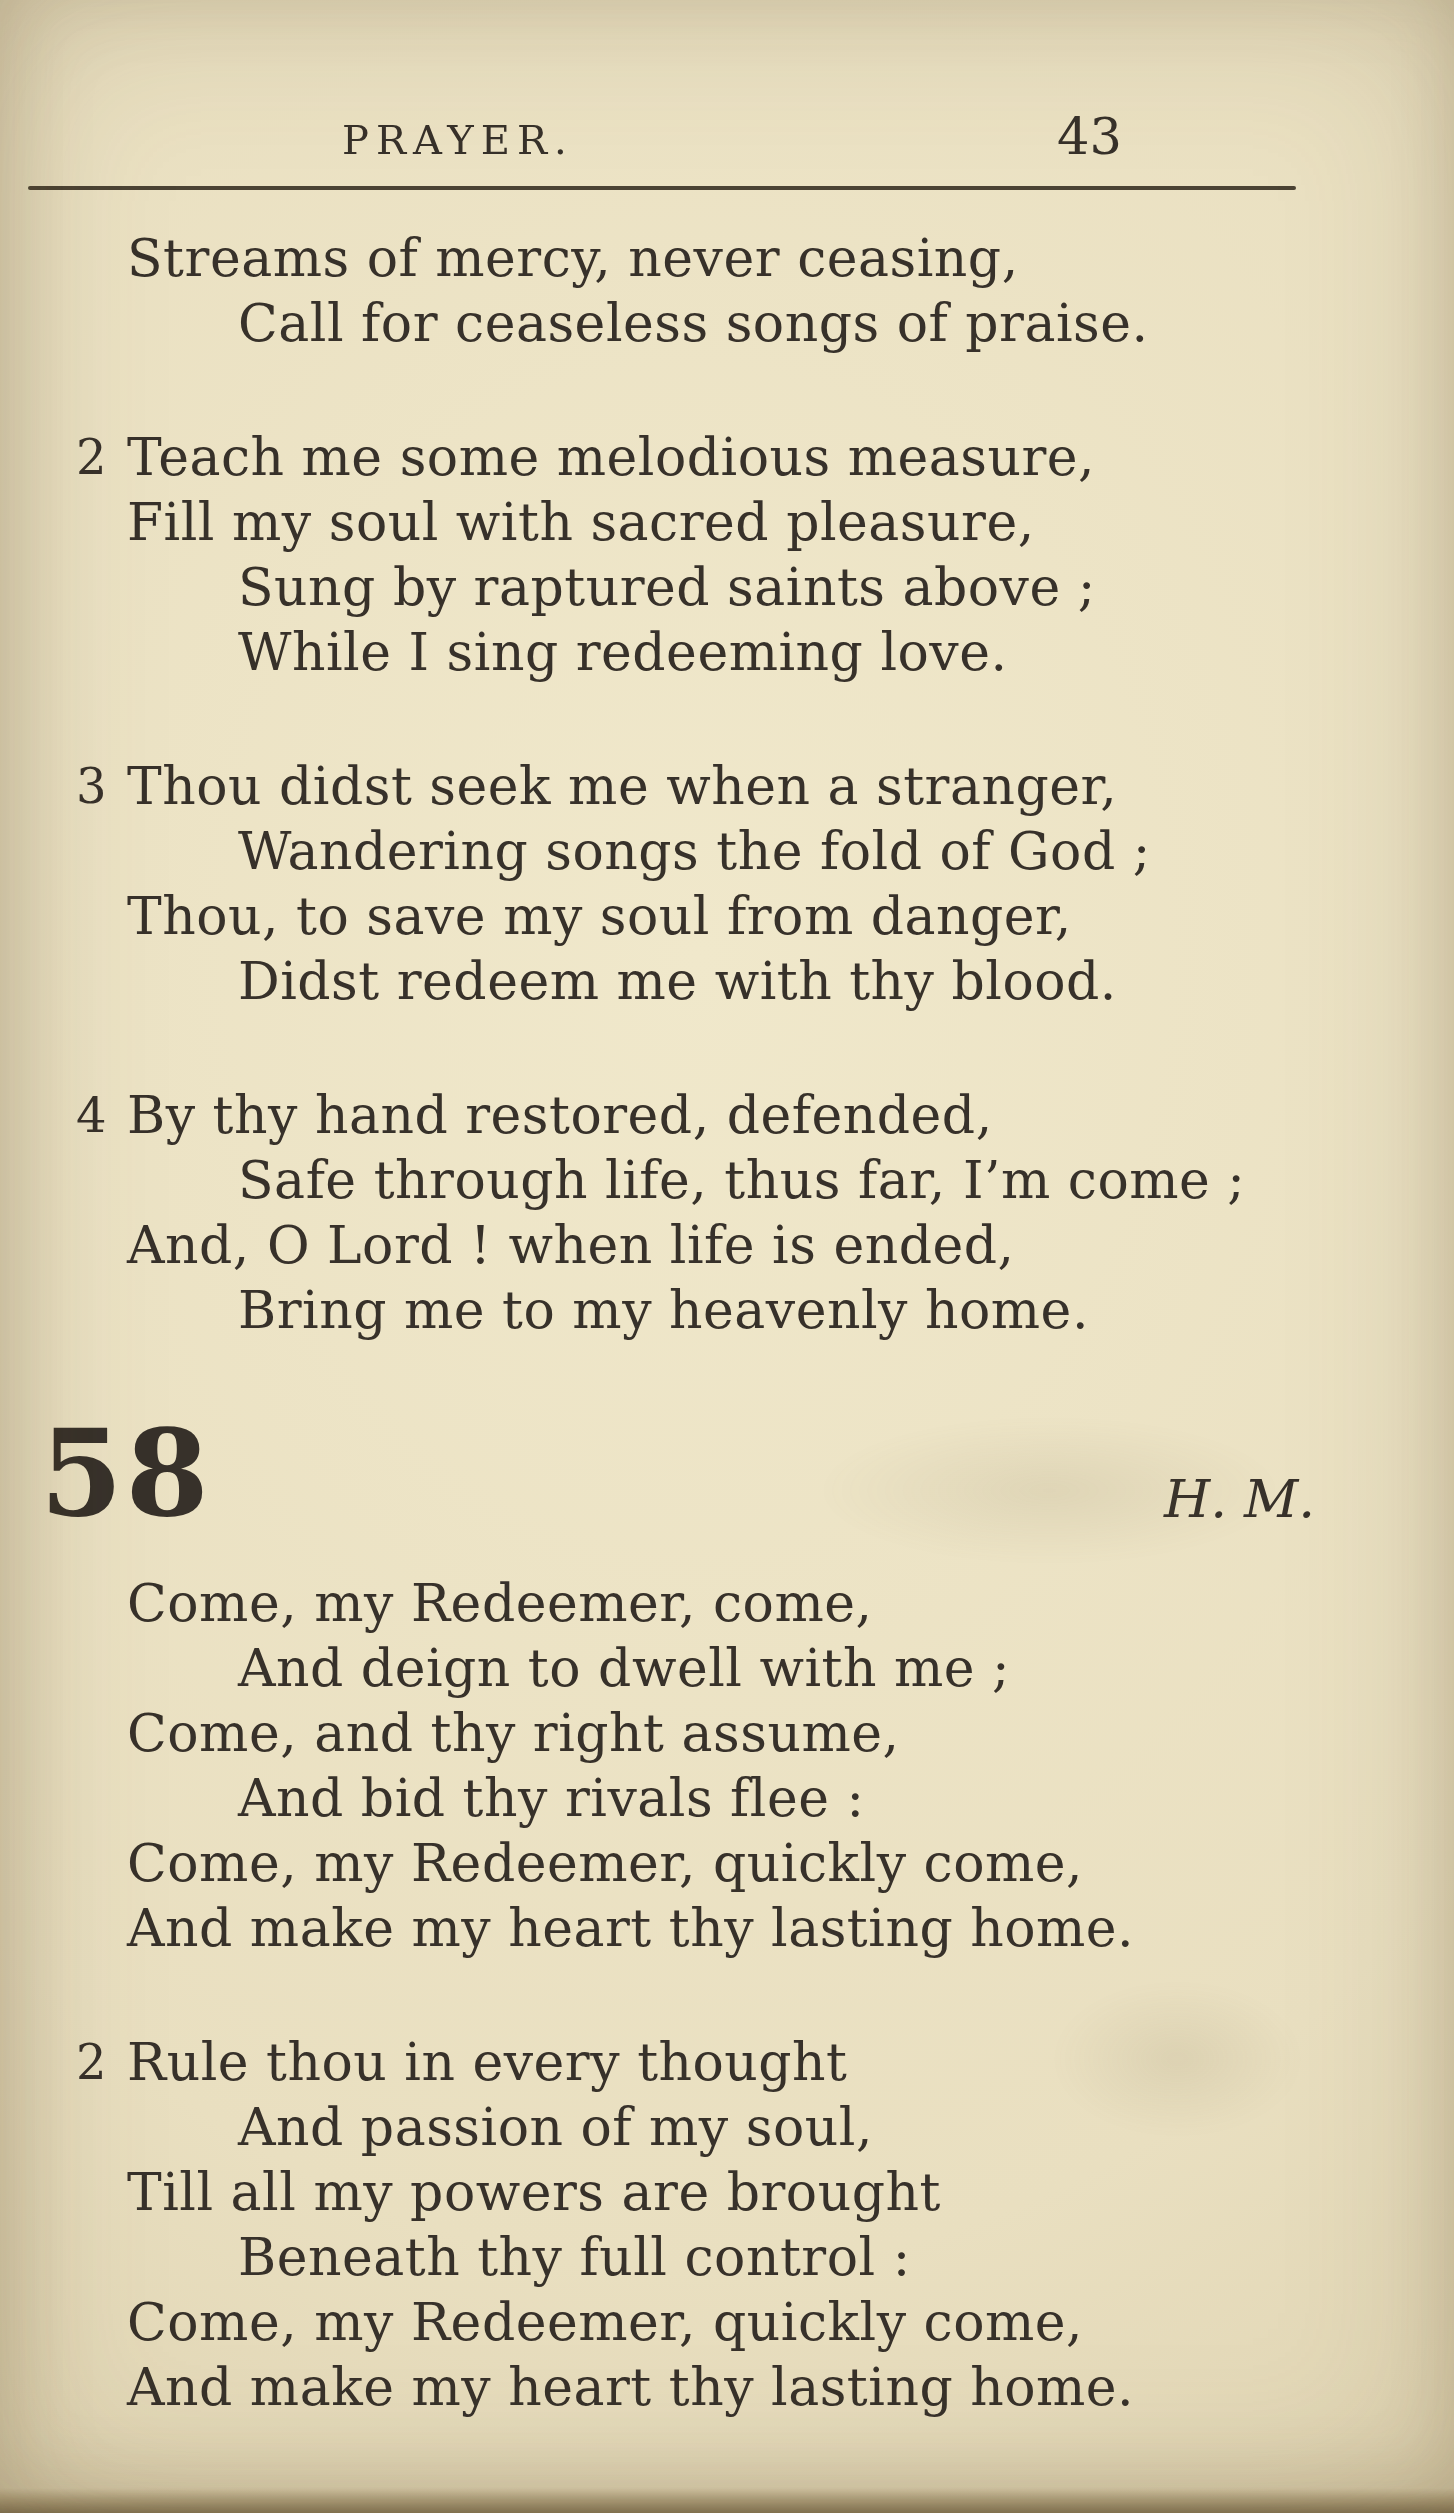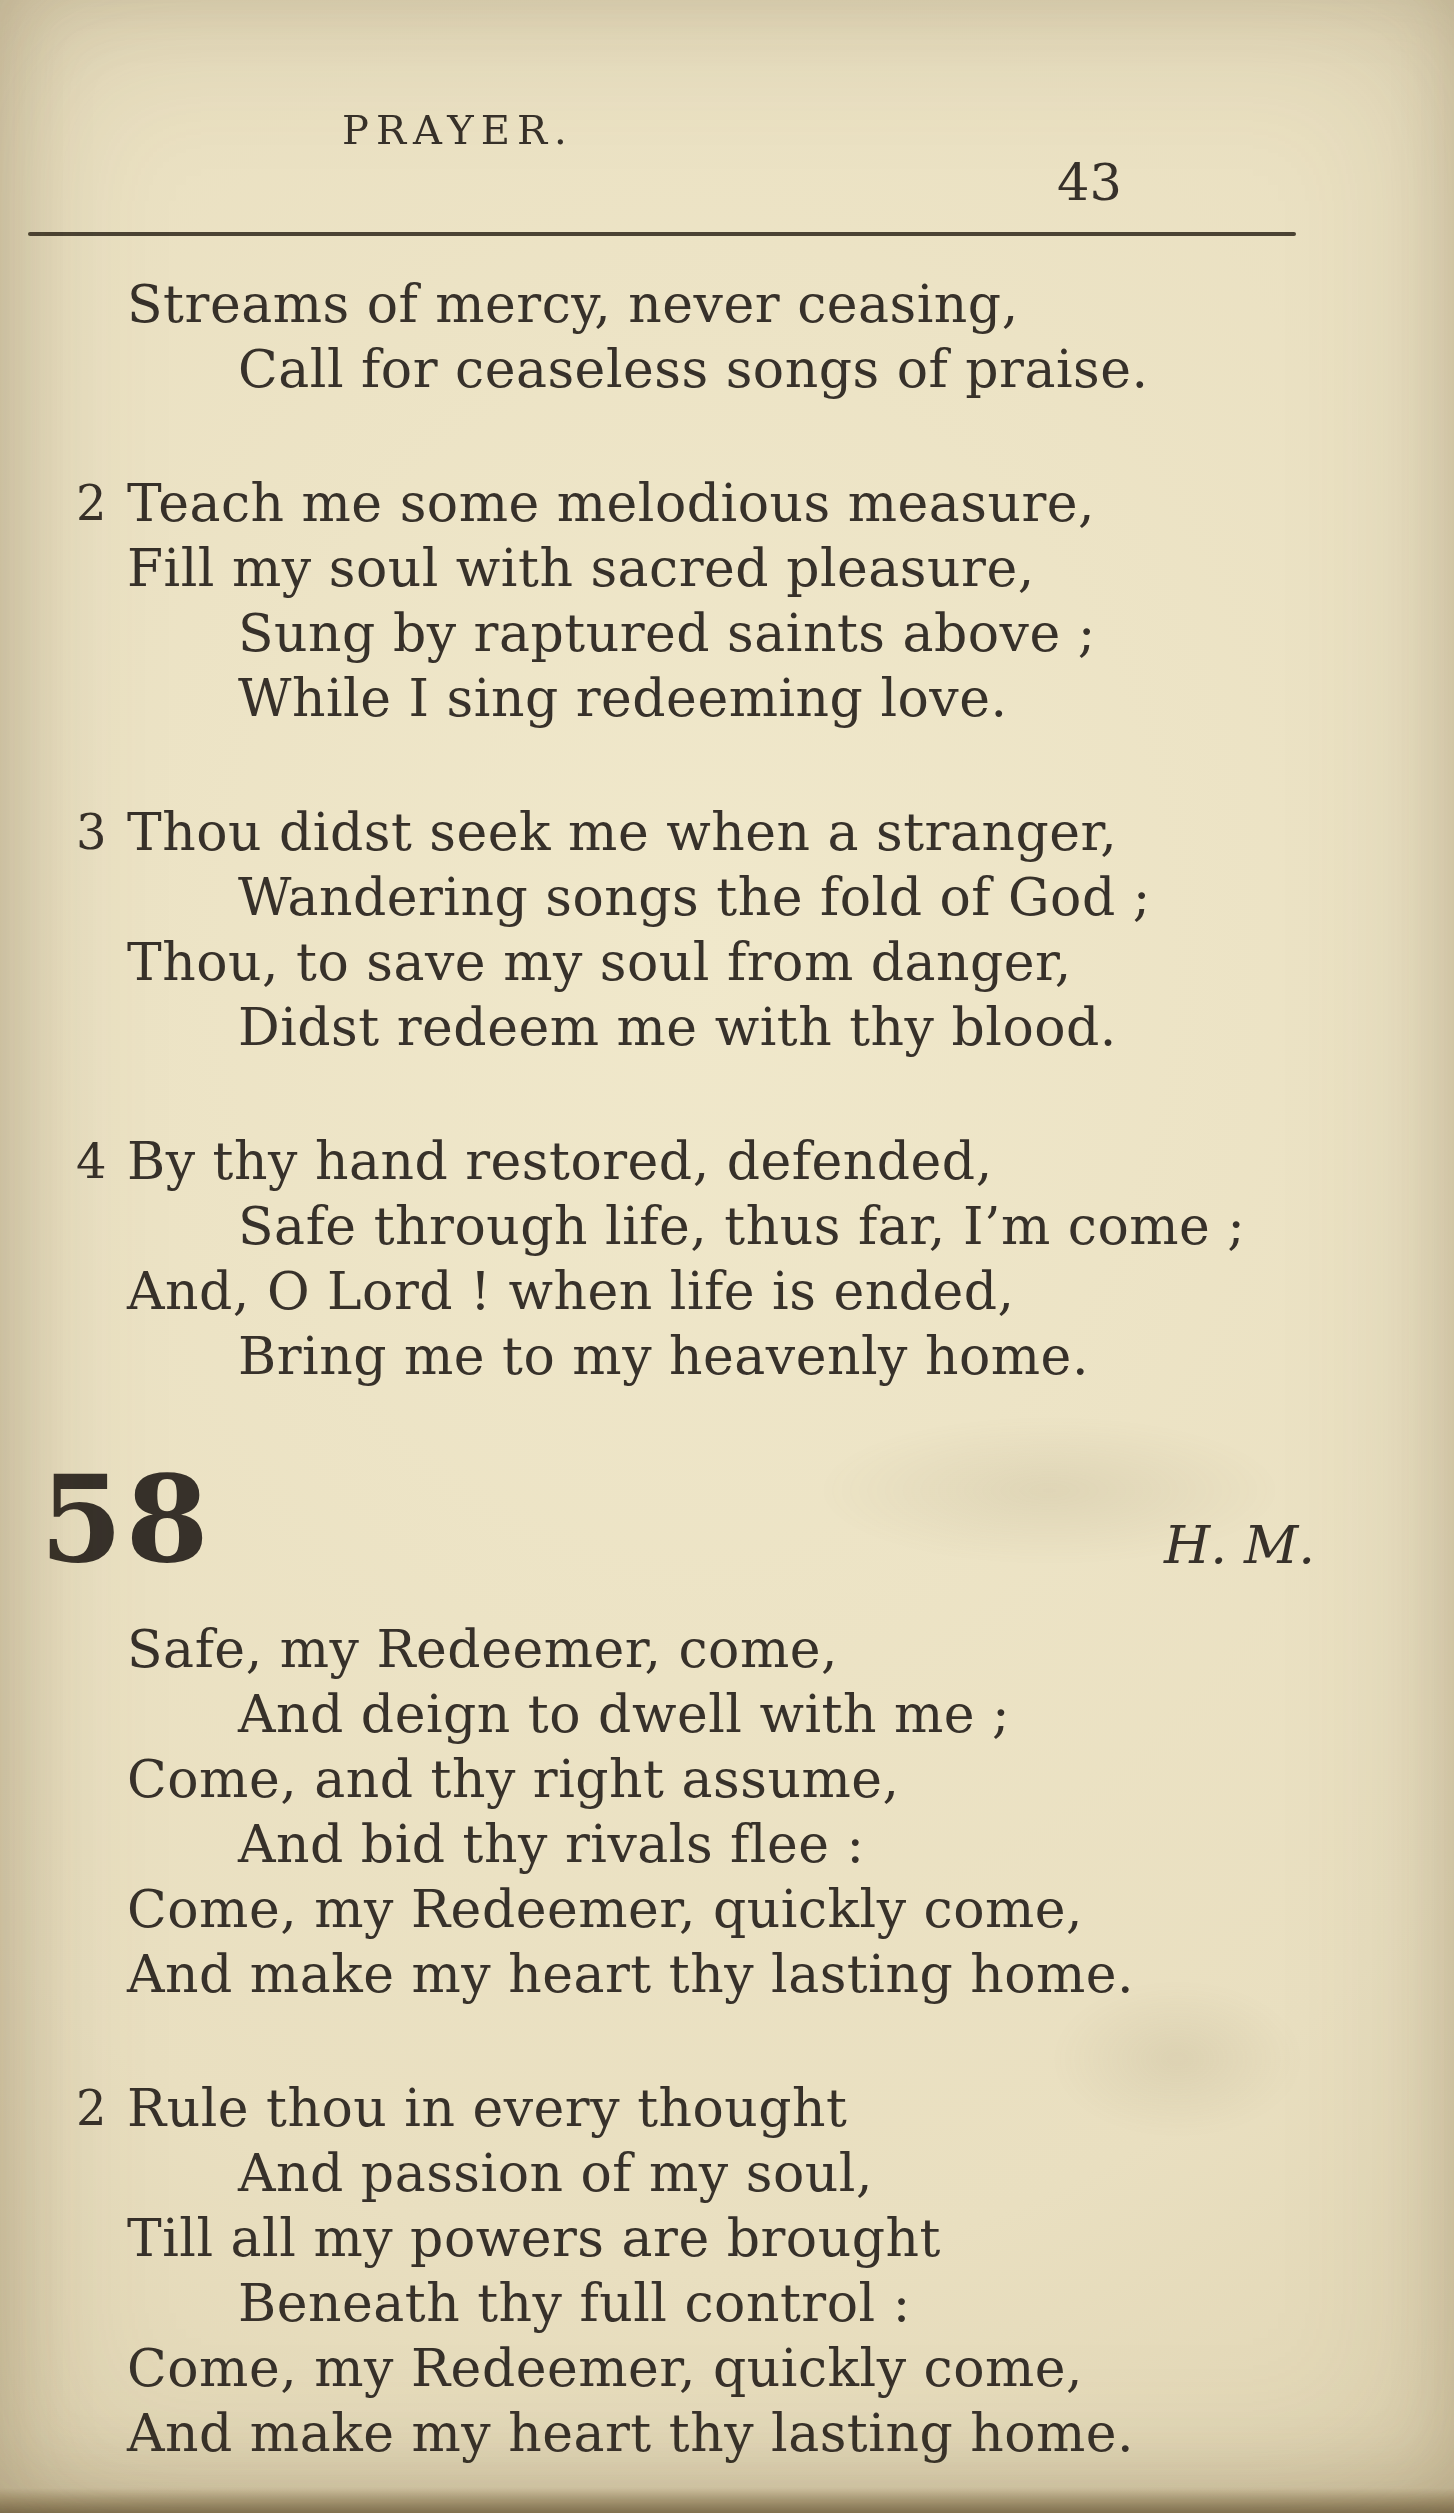--- a/index.html
+++ b/index.html
@@ -26,21 +26,20 @@
     inset: 0;
     box-shadow: inset 0 0 168px rgba(96, 78, 44, 0.22),
                 inset 0 -34px 69px rgba(96, 78, 44, 0.14),
                 inset 30px 0 79px rgba(96, 78, 44, 0.08);
     pointer-events: none;
   }
   .page-header {
     display: flex;
     align-items: baseline;
     padding: 107px 332px 0 342px;
-    flex-direction: column;
   }
   .running-title {
     font-size: 40px;
     letter-spacing: 7px;
     font-weight: 500;
   }
   .page-number {
     margin-left: auto;
     font-size: 51px;
   }
@@ -166,21 +165,21 @@
         </div>
       </section>
 
     <div class="hymn-heading">
       <span class="hymn-number">58</span>
       <span class="hymn-meter">H. M.</span>
     </div>
 
     <section class="stanzas hymn-58-stanzas">
         <div class="stanza">
-          <div class="verse-line">Safe, my Redeemer, come,</div>
+          <div class="verse-line">Come, my Redeemer, come,</div>
           <div class="verse-line indent">And deign to dwell with me ;</div>
           <div class="verse-line">Come, and thy right assume,</div>
           <div class="verse-line indent">And bid thy rivals flee :</div>
           <div class="verse-line">Come, my Redeemer, quickly come,</div>
           <div class="verse-line">And make my heart thy lasting home.</div>
         </div>
         <div class="stanza">
           <span class="stanza-num">2</span>
           <div class="verse-line">Rule thou in every thought</div>
           <div class="verse-line indent">And passion of my soul,</div>

